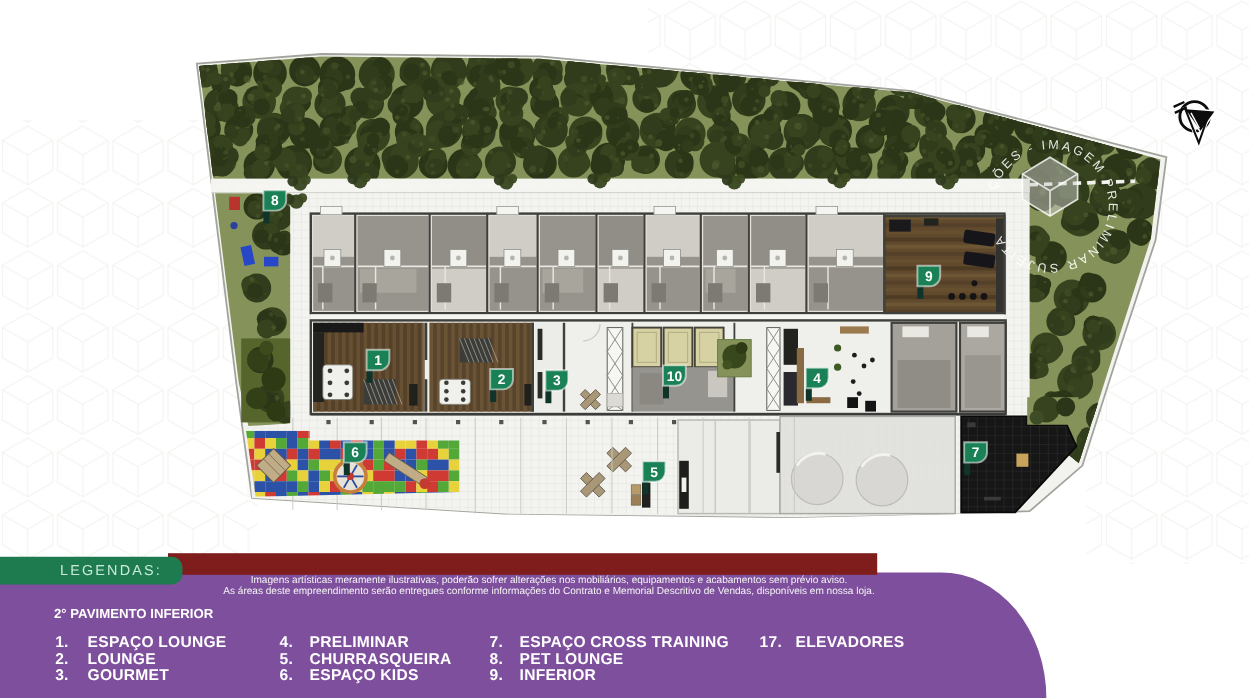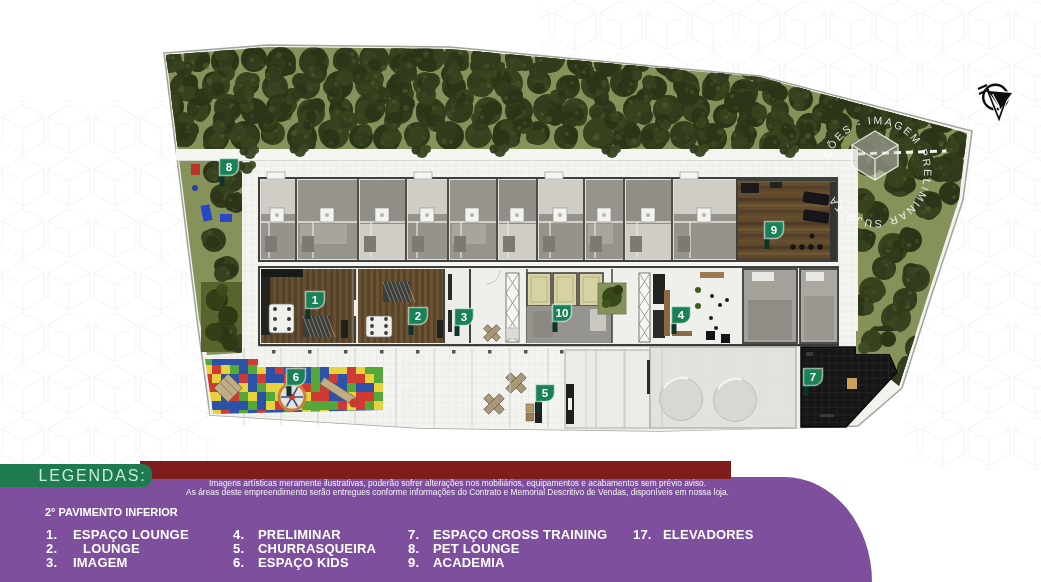--- a/index.html
+++ b/index.html
@@ -4,21 +4,21 @@
 html,body { margin:0; padding:0; width:1041px; height:582px; overflow:hidden;
   background:#ffffff; font-family:"Liberation Sans", sans-serif; }
 #stage { position:relative; width:1041px; height:582px; }
 #stage > * { position:absolute; }
 #title { left:22px; top:15px; font-size:23.5px; letter-spacing:2.8px; color:#5e5d68; font-weight:400; }
 #grayband { left:140px; top:461px; width:591px; height:18px; background:#7f1d1d;
   color:#f4f4f4; font-size:8.4px; line-height:8.7px; text-align:center; padding-top:18px; padding-left:44px; box-sizing:border-box; }
 #purple { left:0; top:477px; width:872px; height:105px; background:#7e4f9d;
   border-top-right-radius:88px 105px; }
 #legbox { left:0; top:464px; width:152px; height:23px; background:#1e7b50;
-  border-radius:0 9px 9px 0; color:#c8ead9; font-size:16px; letter-spacing:1.8px;
+  border-radius:0 9px 9px 0; color:#c8ead9; font-size:12px; letter-spacing:1.8px;
   line-height:23px; text-align:center; padding-left:33px; box-sizing:border-box; }
 #pav { left:45px; top:506px; color:#ffffff; font-weight:bold; font-size:11px; letter-spacing:0px; }
 .ln, .lt { position:absolute; color:#ffffff; font-weight:bold; font-size:13px; letter-spacing:0.2px; line-height:13px; }
 </style></head>
 <body>
 <div id="stage">
 <svg width="1041" height="582" viewBox="0 0 1041 582" xmlns="http://www.w3.org/2000/svg" style="left:0;top:0">
 <defs>
 <pattern id="cube" width="46" height="52" patternUnits="userSpaceOnUse">
  <path d="M23,1 L44,13 L44,38 L23,50 L2,38 L2,13 Z M2,13 L23,25 L44,13 M23,25 L23,50" fill="none" stroke="#f3f3f0" stroke-width="1"></path>
@@ -1968,23 +1968,23 @@
 <div id="pav">2° PAVIMENTO INFERIOR</div>
 <div class="ln" style="left:46px;top:527.5px">1.</div>
 <div class="lt" style="left:73px;top:527.5px">ESPAÇO LOUNGE</div>
 <div class="ln" style="left:233px;top:527.5px">4.</div>
 <div class="lt" style="left:258px;top:527.5px">PRELIMINAR</div>
 <div class="ln" style="left:408px;top:527.5px">7.</div>
 <div class="lt" style="left:433px;top:527.5px">ESPAÇO CROSS TRAINING</div>
 <div class="ln" style="left:633px;top:527.5px">17.</div>
 <div class="lt" style="left:663px;top:527.5px">ELEVADORES</div>
 <div class="ln" style="left:46px;top:541.5px">2.</div>
-<div class="lt" style="left:83px;top:541.5px">LOUNGE</div>
+<div class="lt" style="left:73px;top:541.5px">LOUNGE</div>
 <div class="ln" style="left:233px;top:541.5px">5.</div>
 <div class="lt" style="left:258px;top:541.5px">CHURRASQUEIRA</div>
 <div class="ln" style="left:408px;top:541.5px">8.</div>
 <div class="lt" style="left:433px;top:541.5px">PET LOUNGE</div>
 <div class="ln" style="left:46px;top:555.5px">3.</div>
-<div class="lt" style="left:73px;top:555.5px">IMAGEM</div>
+<div class="lt" style="left:73px;top:555.5px">GOURMET</div>
 <div class="ln" style="left:233px;top:555.5px">6.</div>
 <div class="lt" style="left:258px;top:555.5px">ESPAÇO KIDS</div>
 <div class="ln" style="left:408px;top:555.5px">9.</div>
-<div class="lt" style="left:433px;top:555.5px">ACADEMIA</div>
+<div class="lt" style="left:433px;top:555.5px">INFERIOR</div>
 </div>
 </body></html>

